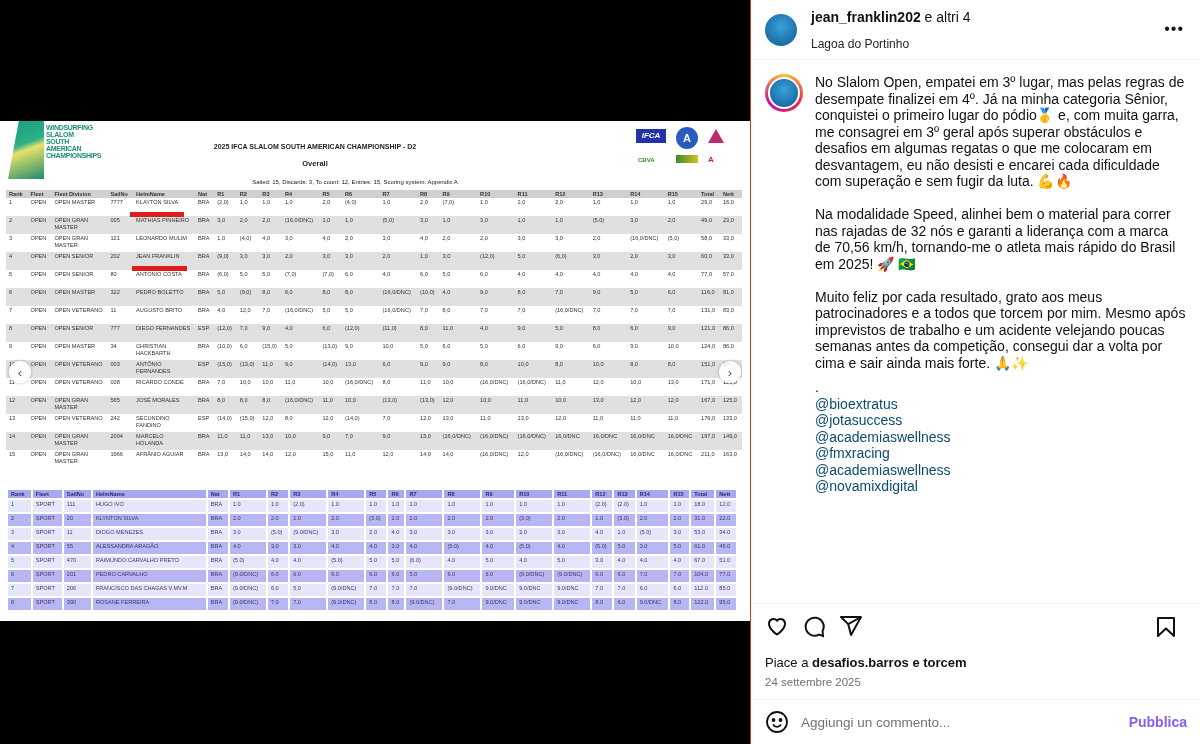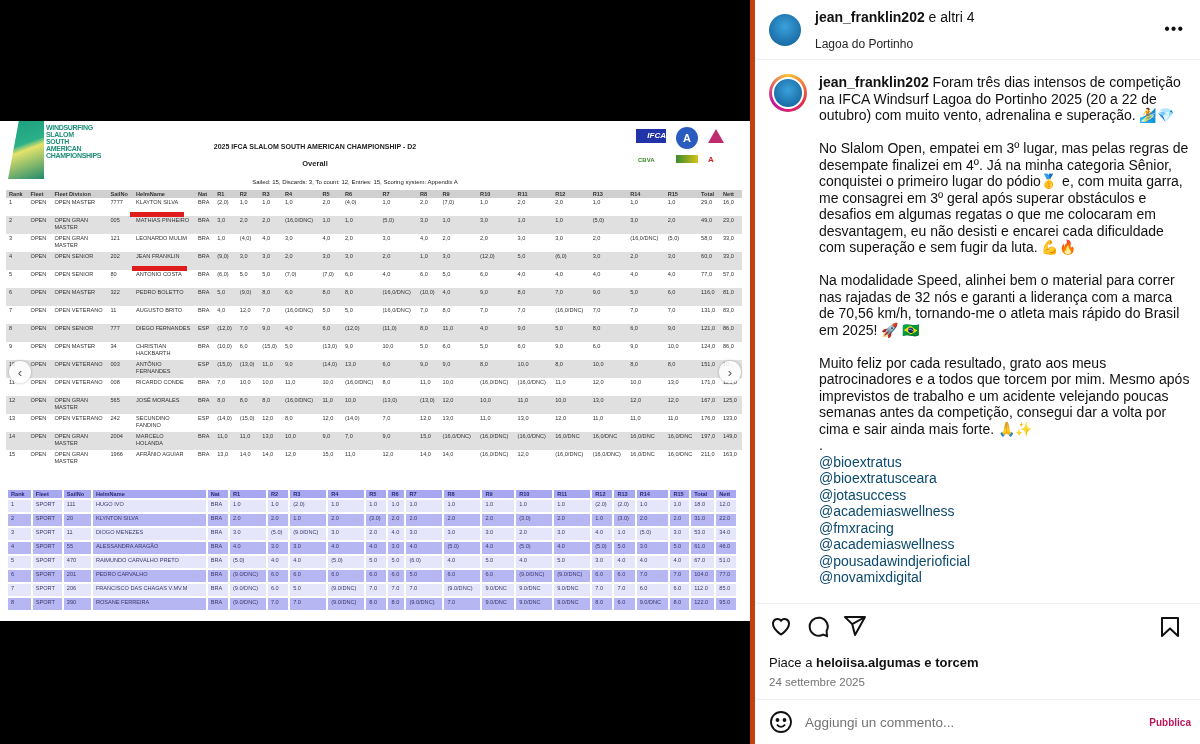--- a/index.html
+++ b/index.html
@@ -22,21 +22,21 @@
 table.open{top:69px;width:736px}
 table.open tr.alt td{background:#e0e0e0}
 table.open td{height:18px;line-height:6.5px}
 table.sport{top:367px;width:732px;border-spacing:2px;border-collapse:separate}
 table.sport th{background:#a8a8f0;color:#2a2a7a}
 table.sport td{height:12px;color:#3a3a6a}
 table.sport tr.s1 td{background:#e6e6fb}
 table.sport tr.s2 td{background:#b6b6f3}
 .red{position:absolute;height:5px;background:#e01c1c}
 .nav-btn{position:absolute;width:22px;height:22px;border-radius:50%;background:rgba(255,255,255,0.85);box-shadow:0 0 3px rgba(0,0,0,.3);color:#555;font-size:13px;display:flex;align-items:center;justify-content:center;cursor:pointer}
-.panel{width:450px;height:744px;background:#fff;position:relative;border-left:5px solid #c2410c}
+.panel{width:450px;height:744px;background:#fff;position:relative;border-left:1px solid #c2410c}
 .hdr{height:60px;display:flex;align-items:center;padding:0 14px;border-bottom:1px solid #efefef;position:relative}
 .av{width:32px;height:32px;border-radius:50%;background:radial-gradient(circle at 50% 40%,#3ba1db 0%,#1b6fa8 70%);position:relative;flex-shrink:0}
 .av-ring{width:38px;height:38px;border-radius:50%;padding:3px;background:conic-gradient(#f9c433,#e4304f,#c6149d,#f9c433);flex-shrink:0}
 .av-ring .av{width:32px;height:32px;border:2px solid #fff}
 .hdr-text{margin-left:14px}
 .uname{font-weight:bold;font-size:14px;color:#111}
 .uname span{font-weight:normal}
 .loc{font-size:12px;color:#262626;margin-top:12px}
 .more{position:absolute;right:16px;top:20px;font-size:16px;color:#111;letter-spacing:1px;cursor:pointer}
 .body{position:absolute;top:60px;left:0;width:450px;height:542px;overflow:hidden;padding:14px 14px 0 14px}
@@ -48,21 +48,21 @@
 .actions{position:absolute;top:603px;left:0;width:450px;border-top:1px solid #efefef;height:95px}
 .icons{display:flex;align-items:center;height:44px;padding:0 14px;position:relative}
 .ic{width:24px;height:24px;margin-right:13px;cursor:pointer}
 .save{position:absolute;right:10px;top:11px}
 .likes{font-size:13px;color:#111;padding:0 14px;margin-top:7px}
 .likes b{font-weight:bold}
 .date{font-size:11.5px;color:#737373;padding:0 14px;margin-top:6px}
 .comment{position:absolute;top:699px;left:0;width:450px;height:45px;border-top:1px solid #efefef;display:flex;align-items:center;padding:0 14px}
 .comment input{border:none;outline:none;font-size:13.5px;flex:1;margin-left:12px;color:#111;font-family:"Liberation Sans",sans-serif;background:transparent}
 .comment input::placeholder{color:#737373}
-.pub{color:#be185d;font-size:10px;font-weight:bold;cursor:pointer}
+.pub{color:#8b5cf6;font-size:14px;font-weight:bold;cursor:pointer}
 </style>
 </head>
 <body>
 
 <div class="wrap">
   <div class="media">
     <div class="sheet">
       <div class="logo-left">
         <div class="sail"></div>
         <div class="logo-text" id="logoText">
@@ -70,21 +70,21 @@
             <div>SLALOM</div>
             <div>SOUTH</div>
             <div>AMERICAN</div>
             <div>CHAMPIONSHIPS</div>
           </div>
       </div>
       <div class="sheet-title t1">2025 IFCA SLALOM SOUTH AMERICAN CHAMPIONSHIP - D2</div>
       <div class="sheet-title t2">Overall</div>
       <div class="sheet-title t3">Sailed: 15, Discards: 3, To count: 12, Entries: 15, Scoring system: Appendix A</div>
       <div class="logos-right">
-        <div class="lg" style="left:0;top:2px;width:30px;height:14px;background:#2232a8;color:#fff;font-style:italic;text-align:right;line-height:14px;font-size:8px">IFCA</div>
+        <div class="lg" style="left:0;top:2px;width:30px;height:14px;background:#2232a8;color:#fff;font-style:italic;text-align:center;line-height:14px;font-size:8px">IFCA</div>
         <div class="lg" style="left:40px;top:0;width:22px;height:22px;border-radius:50%;background:#2a5bbf;color:#fff;text-align:center;line-height:22px;font-size:11px">A</div>
         <div class="lg" style="left:72px;top:2px;width:0;height:0;border-left:8px solid transparent;border-right:8px solid transparent;border-bottom:14px solid #c02a6e"></div>
         <div class="lg" style="left:2px;top:30px;color:#3b8a2d;font-size:6px">CBVA</div>
         <div class="lg" style="left:40px;top:28px;width:22px;height:8px;background:linear-gradient(90deg,#3b8a2d,#d9c21a)"></div>
         <div class="lg" style="left:72px;top:28px;color:#d02020;font-size:8px">A</div>
       </div>
       <table class="res open">
         <thead>
             <tr id="openHead">
               <th>Rank</th>
@@ -734,53 +734,50 @@
       </div>
       <div class="more">•••</div>
     </div>
 
     <div class="body">
       <div class="cap">
         <div class="av-ring">
             <div class="av"></div>
           </div>
         <div class="cap-text">
-          <p><span class="u">jean_franklin202</span><span> Foram três dias intensos de competição na IFCA Windsurf Lagoa do Portinho 2025 (20 a 22 de outubro) com muito vento, adrenalina e superação. 🏄💎</span></p>
           <p>No Slalom Open, empatei em 3º lugar, mas pelas regras de desempate finalizei em 4º. Já na minha categoria Sênior, conquistei o primeiro lugar do pódio🥇 e, com muita garra, me consagrei em 3º geral após superar obstáculos e desafios em algumas regatas o que me colocaram em desvantagem, eu não desisti e encarei cada dificuldade com superação e sem fugir da luta. 💪🔥</p>
           <p>Na modalidade Speed, alinhei bem o material para correr nas rajadas de 32 nós e garanti a liderança com a marca de 70,56 km/h, tornando-me o atleta mais rápido do Brasil em 2025! 🚀 🇧🇷</p>
-          <p style="margin-bottom:0">Muito feliz por cada resultado, grato aos meus patrocinadores e a todos que torcem por mim. Mesmo após imprevistos de trabalho e um acidente velejando poucas semanas antes da competição, consegui dar a volta por cima e sair ainda mais forte. 🙏✨</p>
+          <p style="margin-bottom:8px">Muito feliz por cada resultado, grato aos meus patrocinadores e a todos que torcem por mim. Mesmo após imprevistos de trabalho e um acidente velejando poucas semanas antes da competição, consegui dar a volta por cima e sair ainda mais forte. 🙏✨</p>
           <div>.</div>
           <a class="tag">@bioextratus</a>
-          <a class="tag">@bioextratusceara</a>
           <a class="tag">@jotasuccess</a>
           <a class="tag">@academiaswellness</a>
           <a class="tag">@fmxracing</a>
           <a class="tag">@academiaswellness</a>
-          <a class="tag">@pousadawindjerioficial</a>
           <a class="tag">@novamixdigital</a>
         </div>
       </div>
     </div>
 
     <div class="actions">
       <div class="icons">
         <svg class="ic" viewBox="0 0 24 24" fill="none" stroke="#111" stroke-width="2">
             <path d="M12 20.5s-8-5-8-11a4.5 4.5 0 0 1 8-2.8A4.5 4.5 0 0 1 20 9.5c0 6-8 11-8 11z"></path>
           </svg>
         <svg class="ic" viewBox="0 0 24 24" fill="none" stroke="#111" stroke-width="2">
             <path d="M20.6 17A9 9 0 1 0 17 20.6L21 22z"></path>
           </svg>
         <svg class="ic" viewBox="0 0 24 24" fill="none" stroke="#111" stroke-width="2" stroke-linejoin="round">
             <path d="M22 3L9.2 10.1M22 3H2l7.2 7.1L12 21z"></path>
           </svg>
         <svg class="ic save" viewBox="0 0 24 24" fill="none" stroke="#111" stroke-width="2" stroke-linejoin="round">
             <path d="M20 21l-8-7.5L4 21V3h16z"></path>
           </svg>
       </div>
-      <div class="likes"><span>Piace a </span><b>heloiisa.algumas</b><b> e torcem</b></div>
+      <div class="likes"><span>Piace a </span><b>desafios.barros</b><b> e torcem</b></div>
       <div class="date">24 settembre 2025</div>
     </div>
 
     <div class="comment">
       <svg width="24" height="24" viewBox="0 0 24 24" fill="none" stroke="#111" stroke-width="1.8">
           <circle cx="12" cy="12" r="10"></circle>
           <circle cx="8.5" cy="10" r="1" fill="#111"></circle>
           <circle cx="15.5" cy="10" r="1" fill="#111"></circle>
           <path d="M8 14.5c1 1.6 2.4 2.3 4 2.3s3-.7 4-2.3"></path>
         </svg>

